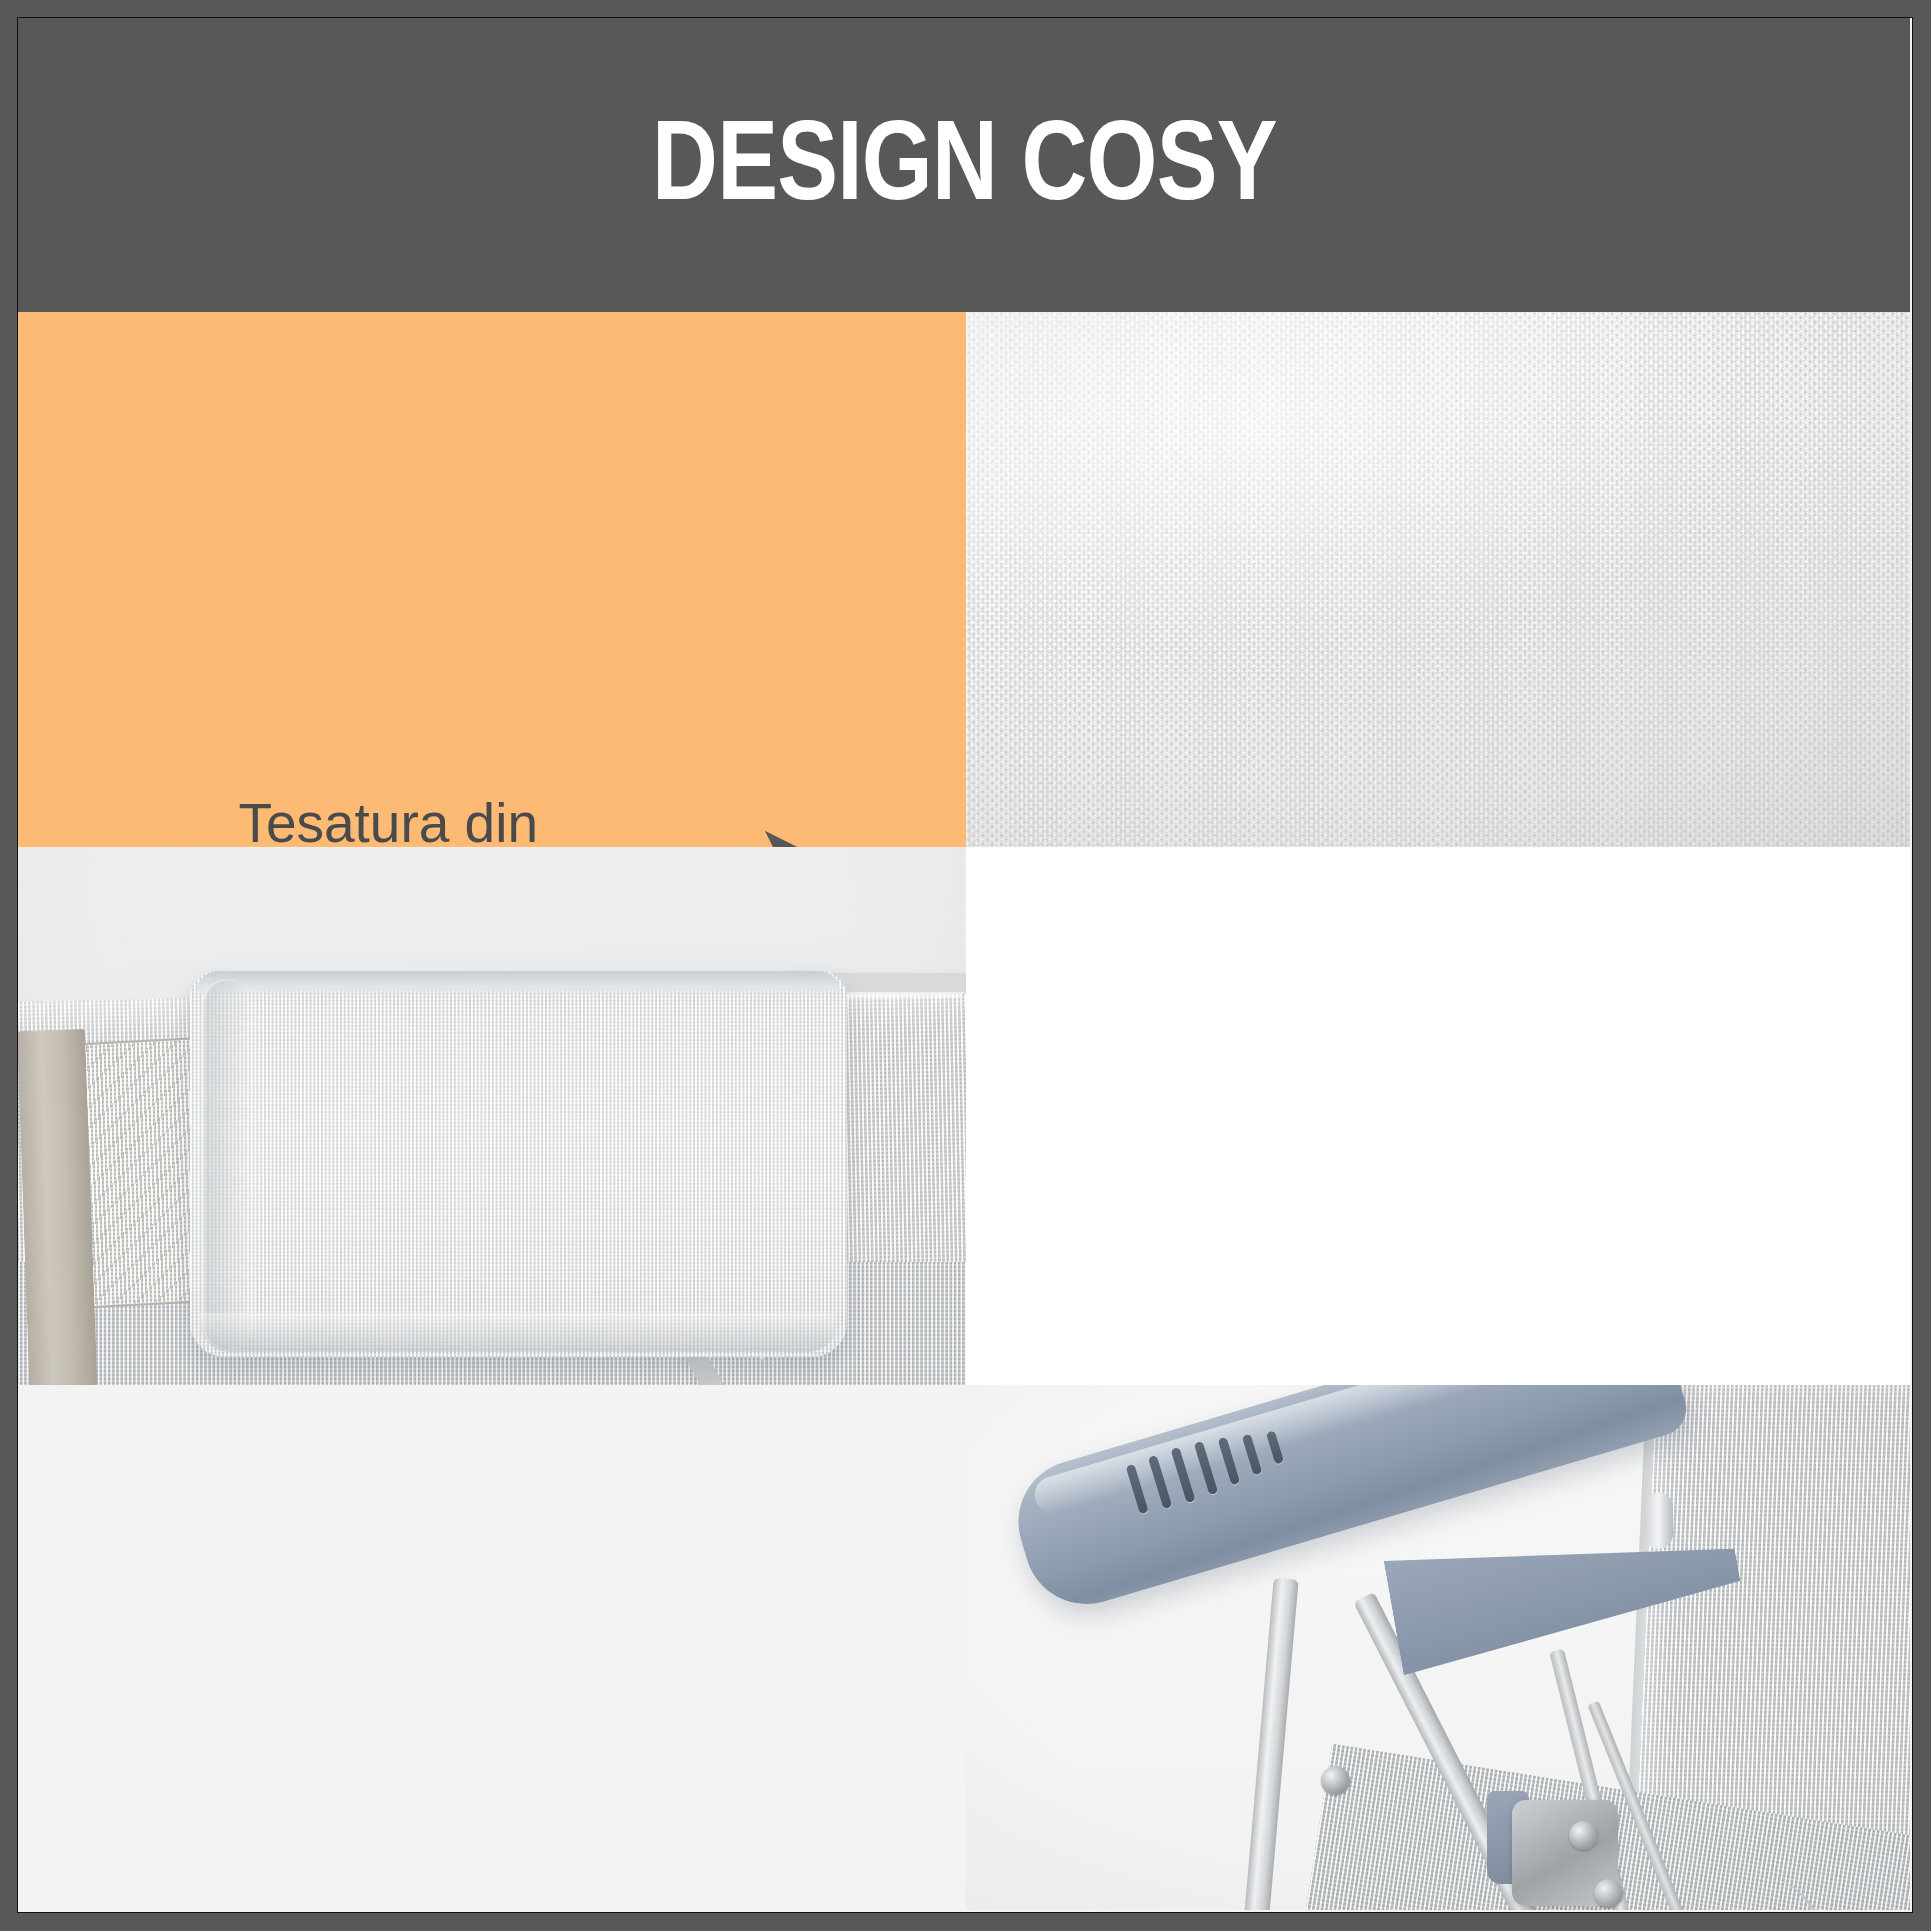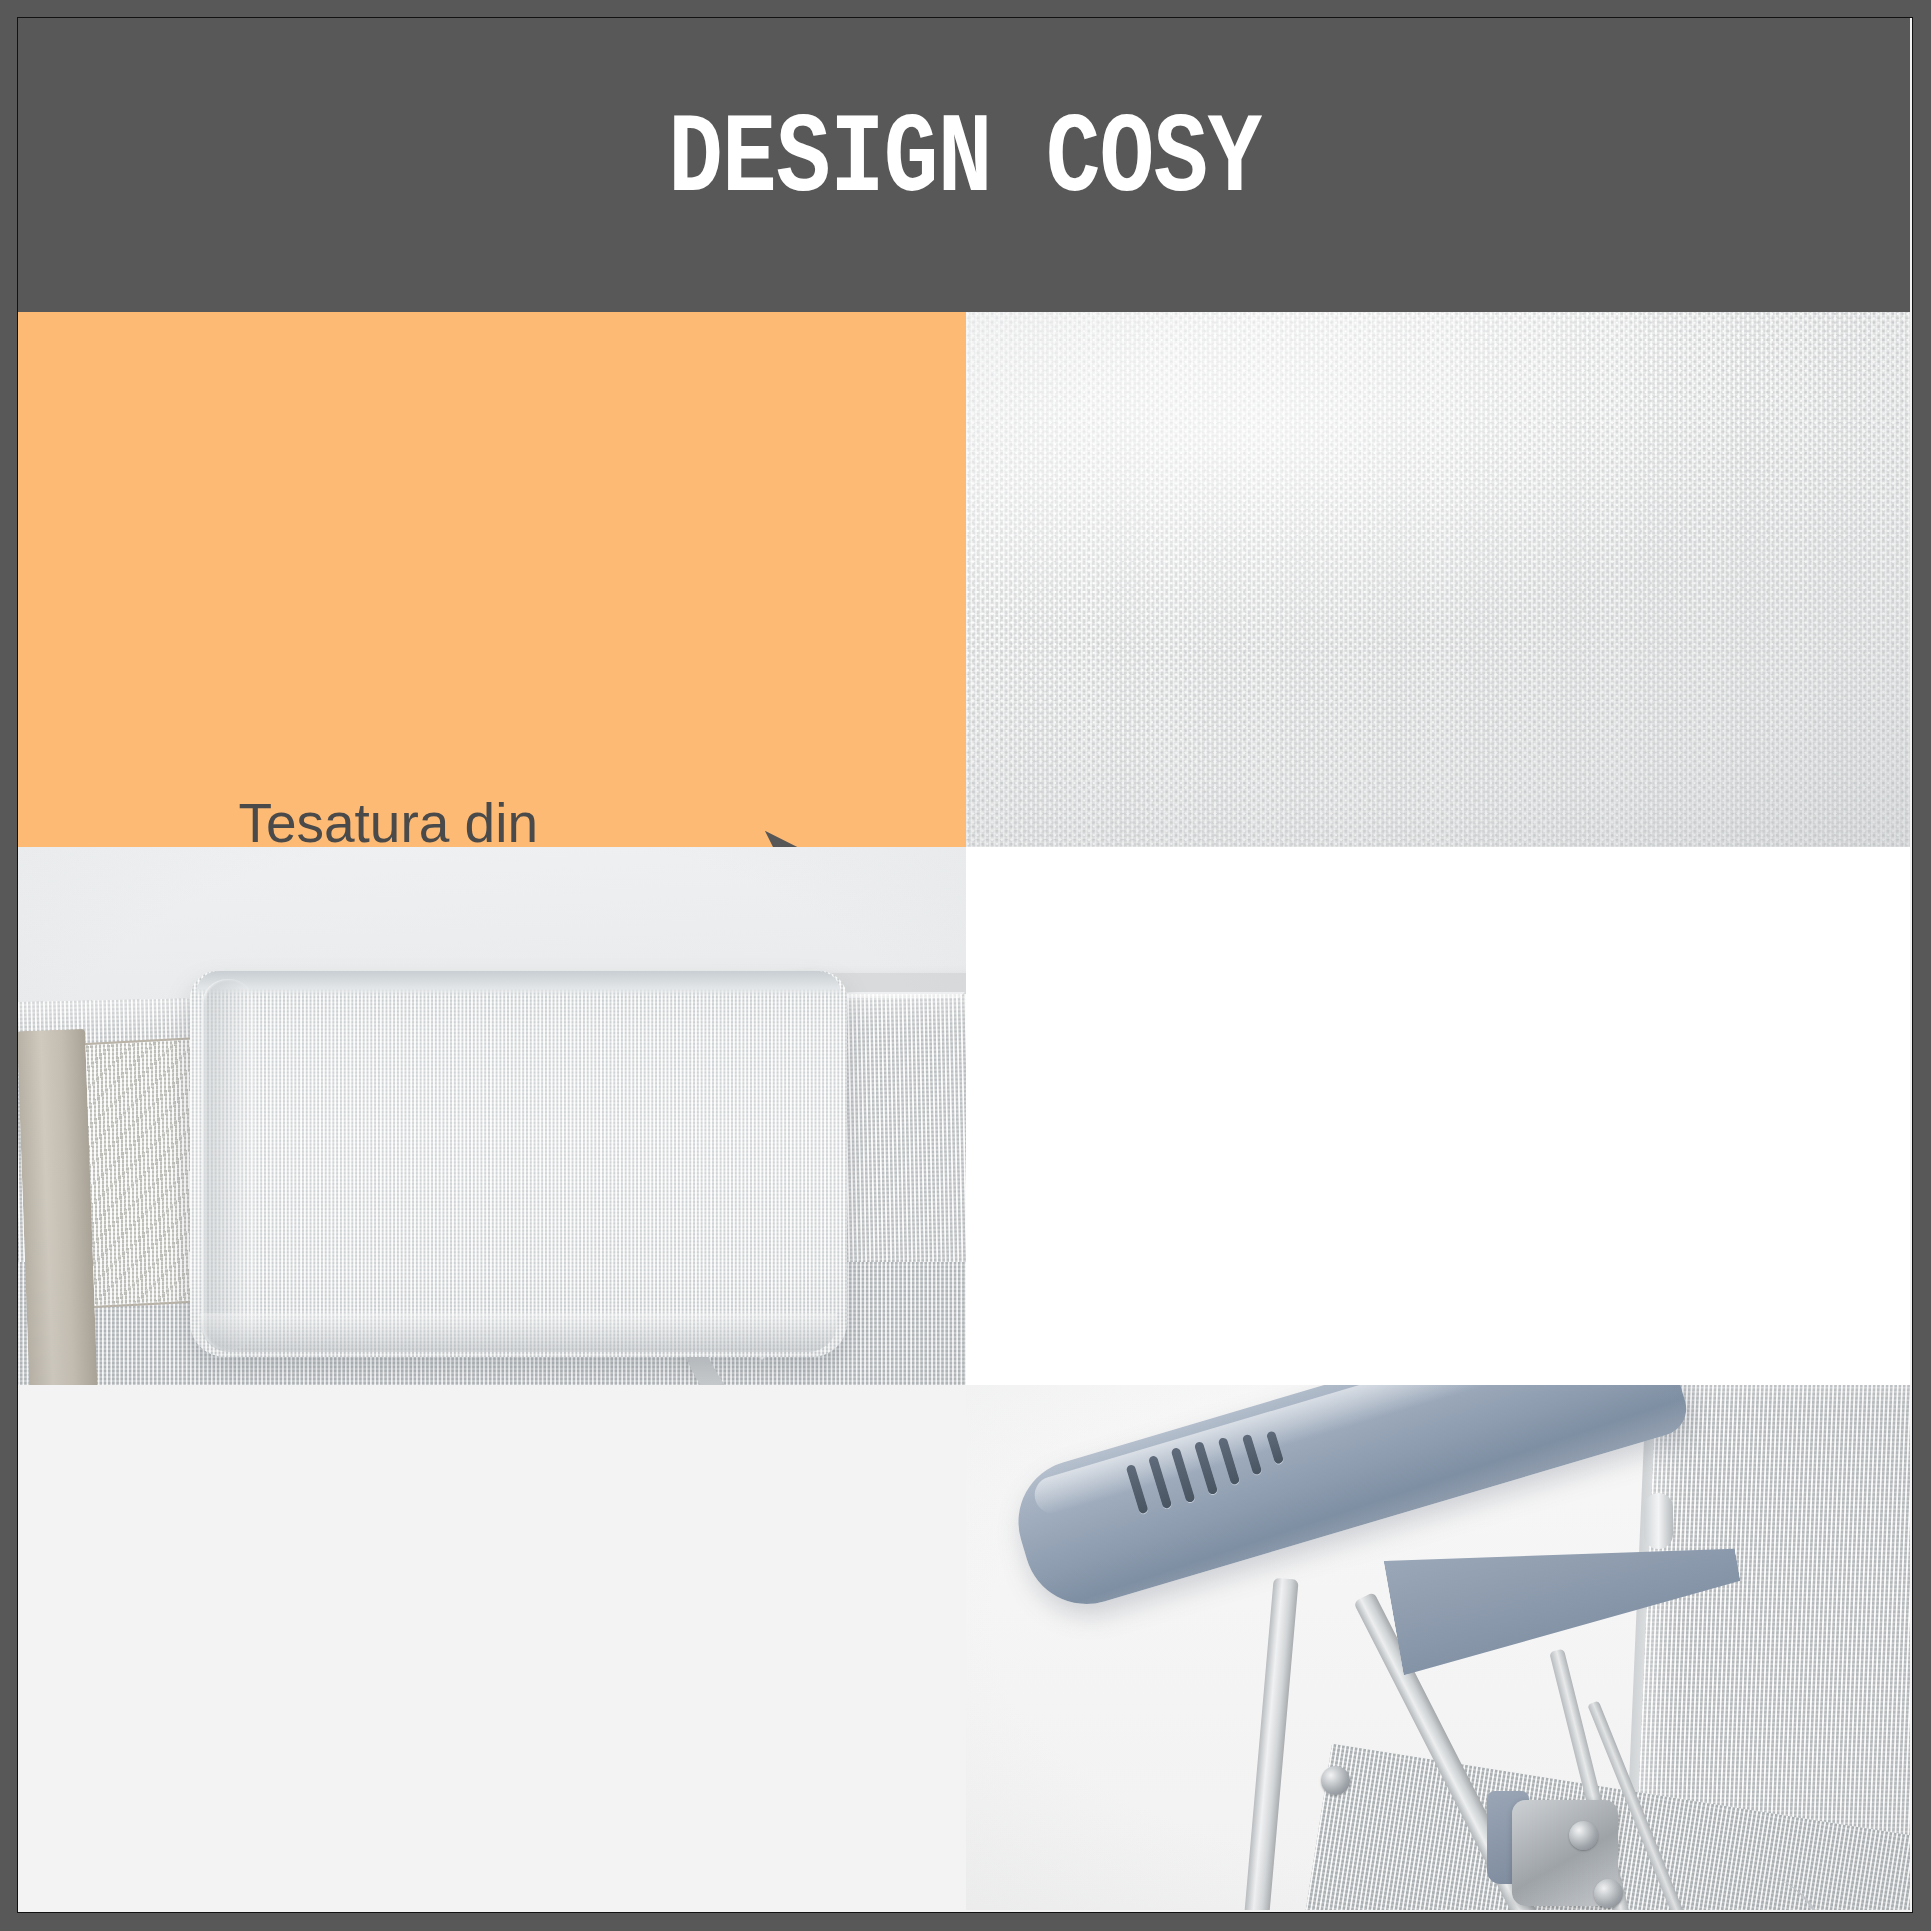--- a/index.html
+++ b/index.html
@@ -42,21 +42,20 @@
   
   .header-band {
     position: absolute;
     left: 0; top: 0;
     width: 1892px;
     height: 294px;
     background: #585858;
     display: flex;
     align-items: center;
     justify-content: center;
-    font-family: Liberation Mono, monospace;
   }
   .header-title {
     color: #ffffff;
     font-size: 114px;
     line-height: 1;
     font-weight: 700;
     letter-spacing: -1px;
     transform: scaleX(0.80);
     transform-origin: center center;
     white-space: nowrap;

